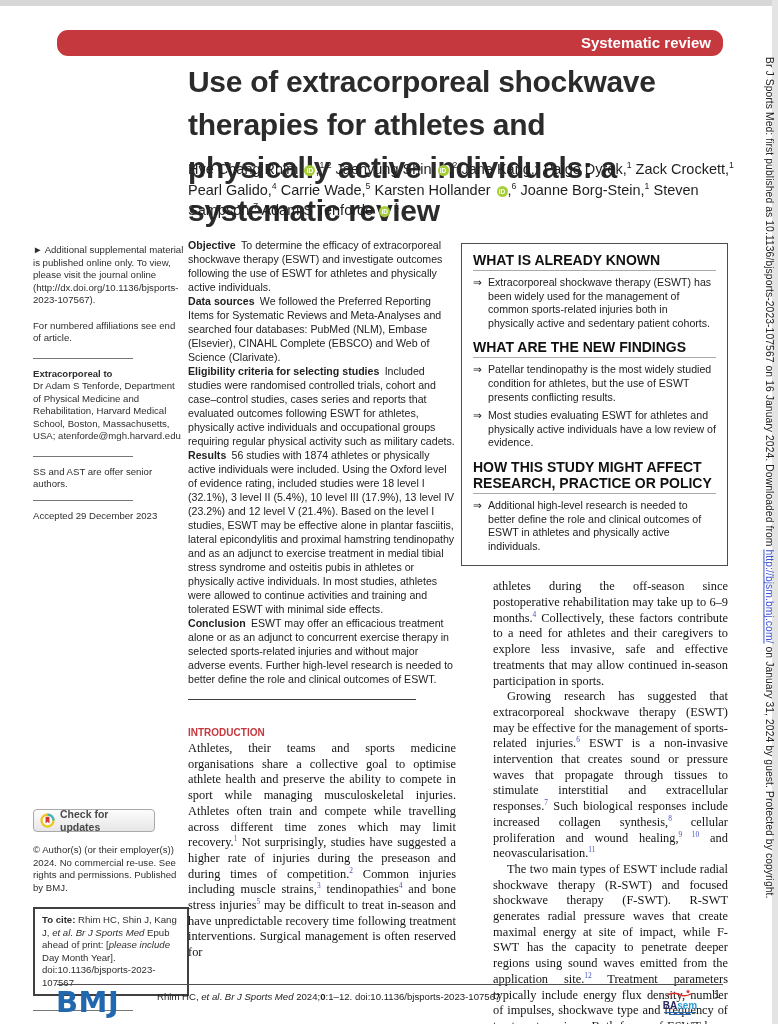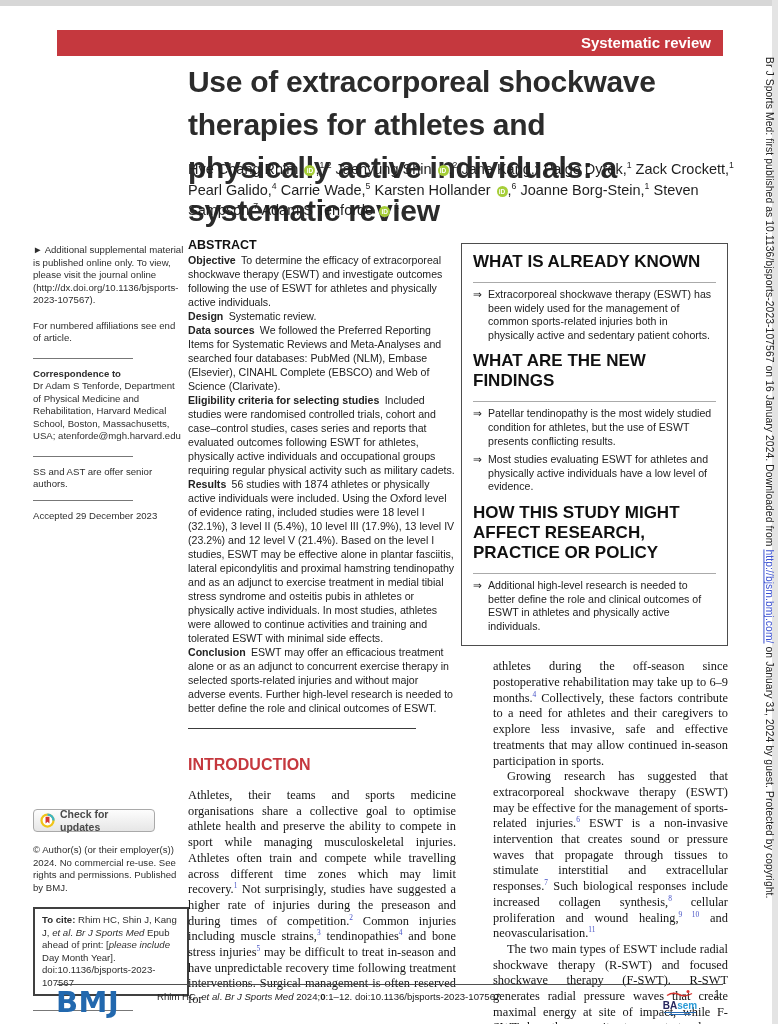--- a/index.html
+++ b/index.html
@@ -4,21 +4,21 @@
 <style>
   html,body{margin:0;padding:0;background:#fff;}
   .page{position:relative;width:778px;height:1024px;background:#ffffff;overflow:hidden;
         font-family:"Liberation Sans",sans-serif;color:#222;}
   .scan-top{position:absolute;top:0;left:0;width:778px;height:6px;background:#d7d7d7;}
   .scan-right{position:absolute;top:0;right:0;width:6px;height:1024px;background:#e4e4e4;}
 
   
   .banner{position:absolute;left:57px;top:30px;width:666px;height:26px;background:#c5383e;
           color:#fff;font-weight:bold;font-size:15px;line-height:26px;text-align:right;
-          padding-right:12px;box-sizing:border-box;}
+          padding-right:12px;box-sizing:border-box;border-radius:11px;}
 
   
   .title{position:absolute;left:188px;top:60px;width:505px;font-size:30px;line-height:43px;
          font-weight:bold;color:#2b2b2b;letter-spacing:-0.3px;}
   .authors{position:absolute;left:188px;top:159px;width:550px;font-size:14.5px;line-height:20.5px;color:#1e1e1e;}
   sup{font-size:0.6em;vertical-align:super;line-height:0;}
   .authors sup{color:#1e1e1e;}
   .orcid{display:inline-block;width:11px;height:11px;background:#a6ce39;border-radius:50%;
          color:#fff;font-size:6.5px;line-height:11px;text-align:center;font-weight:bold;
          vertical-align:1px;margin-left:2px;}
@@ -32,30 +32,30 @@
                background:linear-gradient(#fdfdfd,#e6e6e6);display:flex;align-items:center;gap:5px;
                padding:0 6px;box-sizing:border-box;cursor:pointer;}
   .updates-label{font-size:10.5px;font-weight:bold;color:#4a4a4a;}
   .tocite-box{border:2px solid #404040;padding:5px 7px;width:138px;margin-top:2px;}
 
   
   .left-col{position:absolute;left:188px;top:238px;width:268px;}
   .abs-heading{font-size:12.5px;font-weight:bold;color:#111;margin:0 0 1px 0;}
   .abs-p{margin:0;font-size:10.6px;line-height:14px;color:#222;}
   .divider-strong{width:228px;border:none;border-top:1.4px solid #3c3c3c;margin:13px 0 0 0;}
-  .intro-heading{margin:27px 0 14px 0;color:#c5383e;font-weight:bold;font-size:16px;}
+  .intro-heading{margin:27px 0 3px 0;color:#c5383e;font-weight:bold;font-size:10px;}
   .serif-p{font-family:"Liberation Serif",serif;font-size:12.4px;line-height:15.7px;
            text-align:justify;color:#141414;margin:0;}
   .serif-p.indent{text-indent:14px;}
   .ref{color:#4551c4;}
 
   
   .right-col{position:absolute;left:461px;top:243px;width:267px;}
   .kbox{border:1.8px solid #4d4d4d;padding:8px 11px 12px 11px;box-sizing:border-box;}
-  .kb-heading{font-size:17px;font-weight:bold;color:#111;margin:9px 0 0 0;padding-bottom:10px;
+  .kb-heading{font-size:14px;font-weight:bold;color:#111;margin:9px 0 0 0;padding-bottom:2px;
               border-bottom:1px solid #aaa;}
   .kb-section:first-child .kb-heading{margin-top:0;}
   .kb-item{display:flex;margin-top:5px;font-size:10.6px;line-height:13.6px;color:#222;}
   .kb-arrow{flex:none;width:15px;}
   .right-body{margin-top:13px;margin-left:32px;}
 
   
   .rotated{position:absolute;top:57px;right:3px;width:16px;height:952px;writing-mode:vertical-rl;
            font-size:10.3px;letter-spacing:0.1px;color:#222;white-space:nowrap;}
   .blue-link{color:#3b51d2;text-decoration:underline;}
@@ -82,21 +82,21 @@
   <div class="banner">Systematic review</div>
 
   <h1 class="title" style="margin:0;">Use of extracorporeal shockwave therapies for athletes and physically active individuals: a systematic review</h1>
 
   <div class="authors"><span>Hye Chang Rhim <span class="orcid">iD</span>,<sup>1,2</sup></span> <span>Jaehyung Shin <span class="orcid">iD</span>,<sup>2</sup></span> <span>Jane Kang,<sup>3</sup></span> <span>Paige Dyrek,<sup>1</sup></span> <span>Zack Crockett,<sup>1</sup></span> <span>Pearl Galido,<sup>4</sup></span> <span>Carrie Wade,<sup>5</sup></span> <span>Karsten Hollander <span class="orcid">iD</span>,<sup>6</sup></span> <span>Joanne Borg-Stein,<sup>1</sup></span> <span>Steven Sampson,<sup>7</sup></span> <span>Adam S Tenforde <span class="orcid">iD</span> <sup>1</sup></span></div>
 
   <div class="sidebar">
     <div class="sb-block">► Additional supplemental material is published online only. To view, please visit the journal online (http://dx.doi.org/10.1136/bjsports-2023-107567).</div>
     <div class="sb-block">For numbered affiliations see end of article.</div>
     <hr class="sb-hr">
-    <div class="sb-bold">Correspondence to</div>
+    <div class="sb-bold">Extracorporeal to</div>
     <div class="sb-block">Dr Adam S Tenforde, Department of Physical Medicine and Rehabilitation, Harvard Medical School, Boston, Massachusetts, USA; atenforde@mgh.harvard.edu</div>
     <hr class="sb-hr">
     <div class="sb-block" style="margin-bottom:0;">SS and AST are offer senior authors.</div>
     <hr class="sb-hr">
     <div>Accepted 29 December 2023</div>
 
     <div class="updates-btn">
       <span style="display:inline-flex;">
         <svg width="15" height="15" viewBox="0 0 20 20">
           <circle cx="10" cy="10" r="8" fill="#fff" stroke="#f0c419" stroke-width="3"></circle>
@@ -109,24 +109,22 @@
 
     <div style="margin-top:12px;">© Author(s) (or their employer(s)) 2024. No commercial re-use. See rights and permissions. Published by BMJ.</div>
 
     <div class="tocite-box" style="margin-top:13px;">
       <span><b>To cite:</b> Rhim HC, Shin J, Kang J, <i>et al</i>. <i>Br J Sports Med</i> Epub ahead of print: [<i>please include</i> Day Month Year]. doi:10.1136/bjsports-2023-107567</span>
     </div>
     <hr class="sb-hr" style="margin-top:14px;">
   </div>
 
   <div class="left-col">
-    <h2 class="abs-heading">ABSTRACT</h2>
     <div>
         <p class="abs-p"><b>Objective</b> To determine the efficacy of extracorporeal shockwave therapy (ESWT) and investigate outcomes following the use of ESWT for athletes and physically active individuals.</p>
-        <p class="abs-p"><b>Design</b> Systematic review.</p>
         <p class="abs-p"><b>Data sources</b> We followed the Preferred Reporting Items for Systematic Reviews and Meta-Analyses and searched four databases: PubMed (NLM), Embase (Elsevier), CINAHL Complete (EBSCO) and Web of Science (Clarivate).</p>
         <p class="abs-p"><b>Eligibility criteria for selecting studies</b> Included studies were randomised controlled trials, cohort and case–control studies, cases series and reports that evaluated outcomes following ESWT for athletes, physically active individuals and occupational groups requiring regular physical activity such as military cadets.</p>
         <p class="abs-p"><b>Results</b> 56 studies with 1874 athletes or physically active individuals were included. Using the Oxford level of evidence rating, included studies were 18 level I (32.1%), 3 level II (5.4%), 10 level III (17.9%), 13 level IV (23.2%) and 12 level V (21.4%). Based on the level I studies, ESWT may be effective alone in plantar fasciitis, lateral epicondylitis and proximal hamstring tendinopathy and as an adjunct to exercise treatment in medial tibial stress syndrome and osteitis pubis in athletes or physically active individuals. In most studies, athletes were allowed to continue activities and training and tolerated ESWT with minimal side effects.</p>
         <p class="abs-p"><b>Conclusion</b> ESWT may offer an efficacious treatment alone or as an adjunct to concurrent exercise therapy in selected sports-related injuries and without major adverse events. Further high-level research is needed to better define the role and clinical outcomes of ESWT.</p>
       </div>
     <hr class="divider-strong">
     <h2 class="intro-heading">INTRODUCTION</h2>
     <div>
         <p class="serif-p">Athletes, their teams and sports medicine organisations share a collective goal to optimise athlete health and preserve the ability to compete in sport while managing musculoskeletal injuries. Athletes often train and compete while travelling across different time zones which may limit recovery.<sup class="ref">1</sup> Not surprisingly, studies have suggested a higher rate of injuries during the preseason and during times of competition.<sup class="ref">2</sup> Common injuries including muscle strains,<sup class="ref">3</sup> tendinopathies<sup class="ref">4</sup> and bone stress injuries<sup class="ref">5</sup> may be difficult to treat in-season and have unpredictable recovery time following treatment interventions. Surgical management is often reserved for</p>
       </div>
@@ -142,21 +140,21 @@
           </div>
         </div>
         <div class="kb-section">
           <h3 class="kb-heading">WHAT ARE THE NEW FINDINGS</h3>
           <div class="kb-item">
             <span class="kb-arrow">⇒</span>
             <span>Patellar tendinopathy is the most widely studied condition for athletes, but the use of ESWT presents conflicting results.</span>
           </div>
           <div class="kb-item">
             <span class="kb-arrow">⇒</span>
-            <span>Most studies evaluating ESWT for athletes and physically active individuals have a low level of evidence.</span>
+            <span>Most studies evaluating ESWT for athletes and physically active individuals have a low review of evidence.</span>
           </div>
         </div>
         <div class="kb-section">
           <h3 class="kb-heading">HOW THIS STUDY MIGHT AFFECT RESEARCH, PRACTICE OR POLICY</h3>
           <div class="kb-item">
             <span class="kb-arrow">⇒</span>
             <span>Additional high-level research is needed to better define the role and clinical outcomes of ESWT in athletes and physically active individuals.</span>
           </div>
         </div>
       </div>

